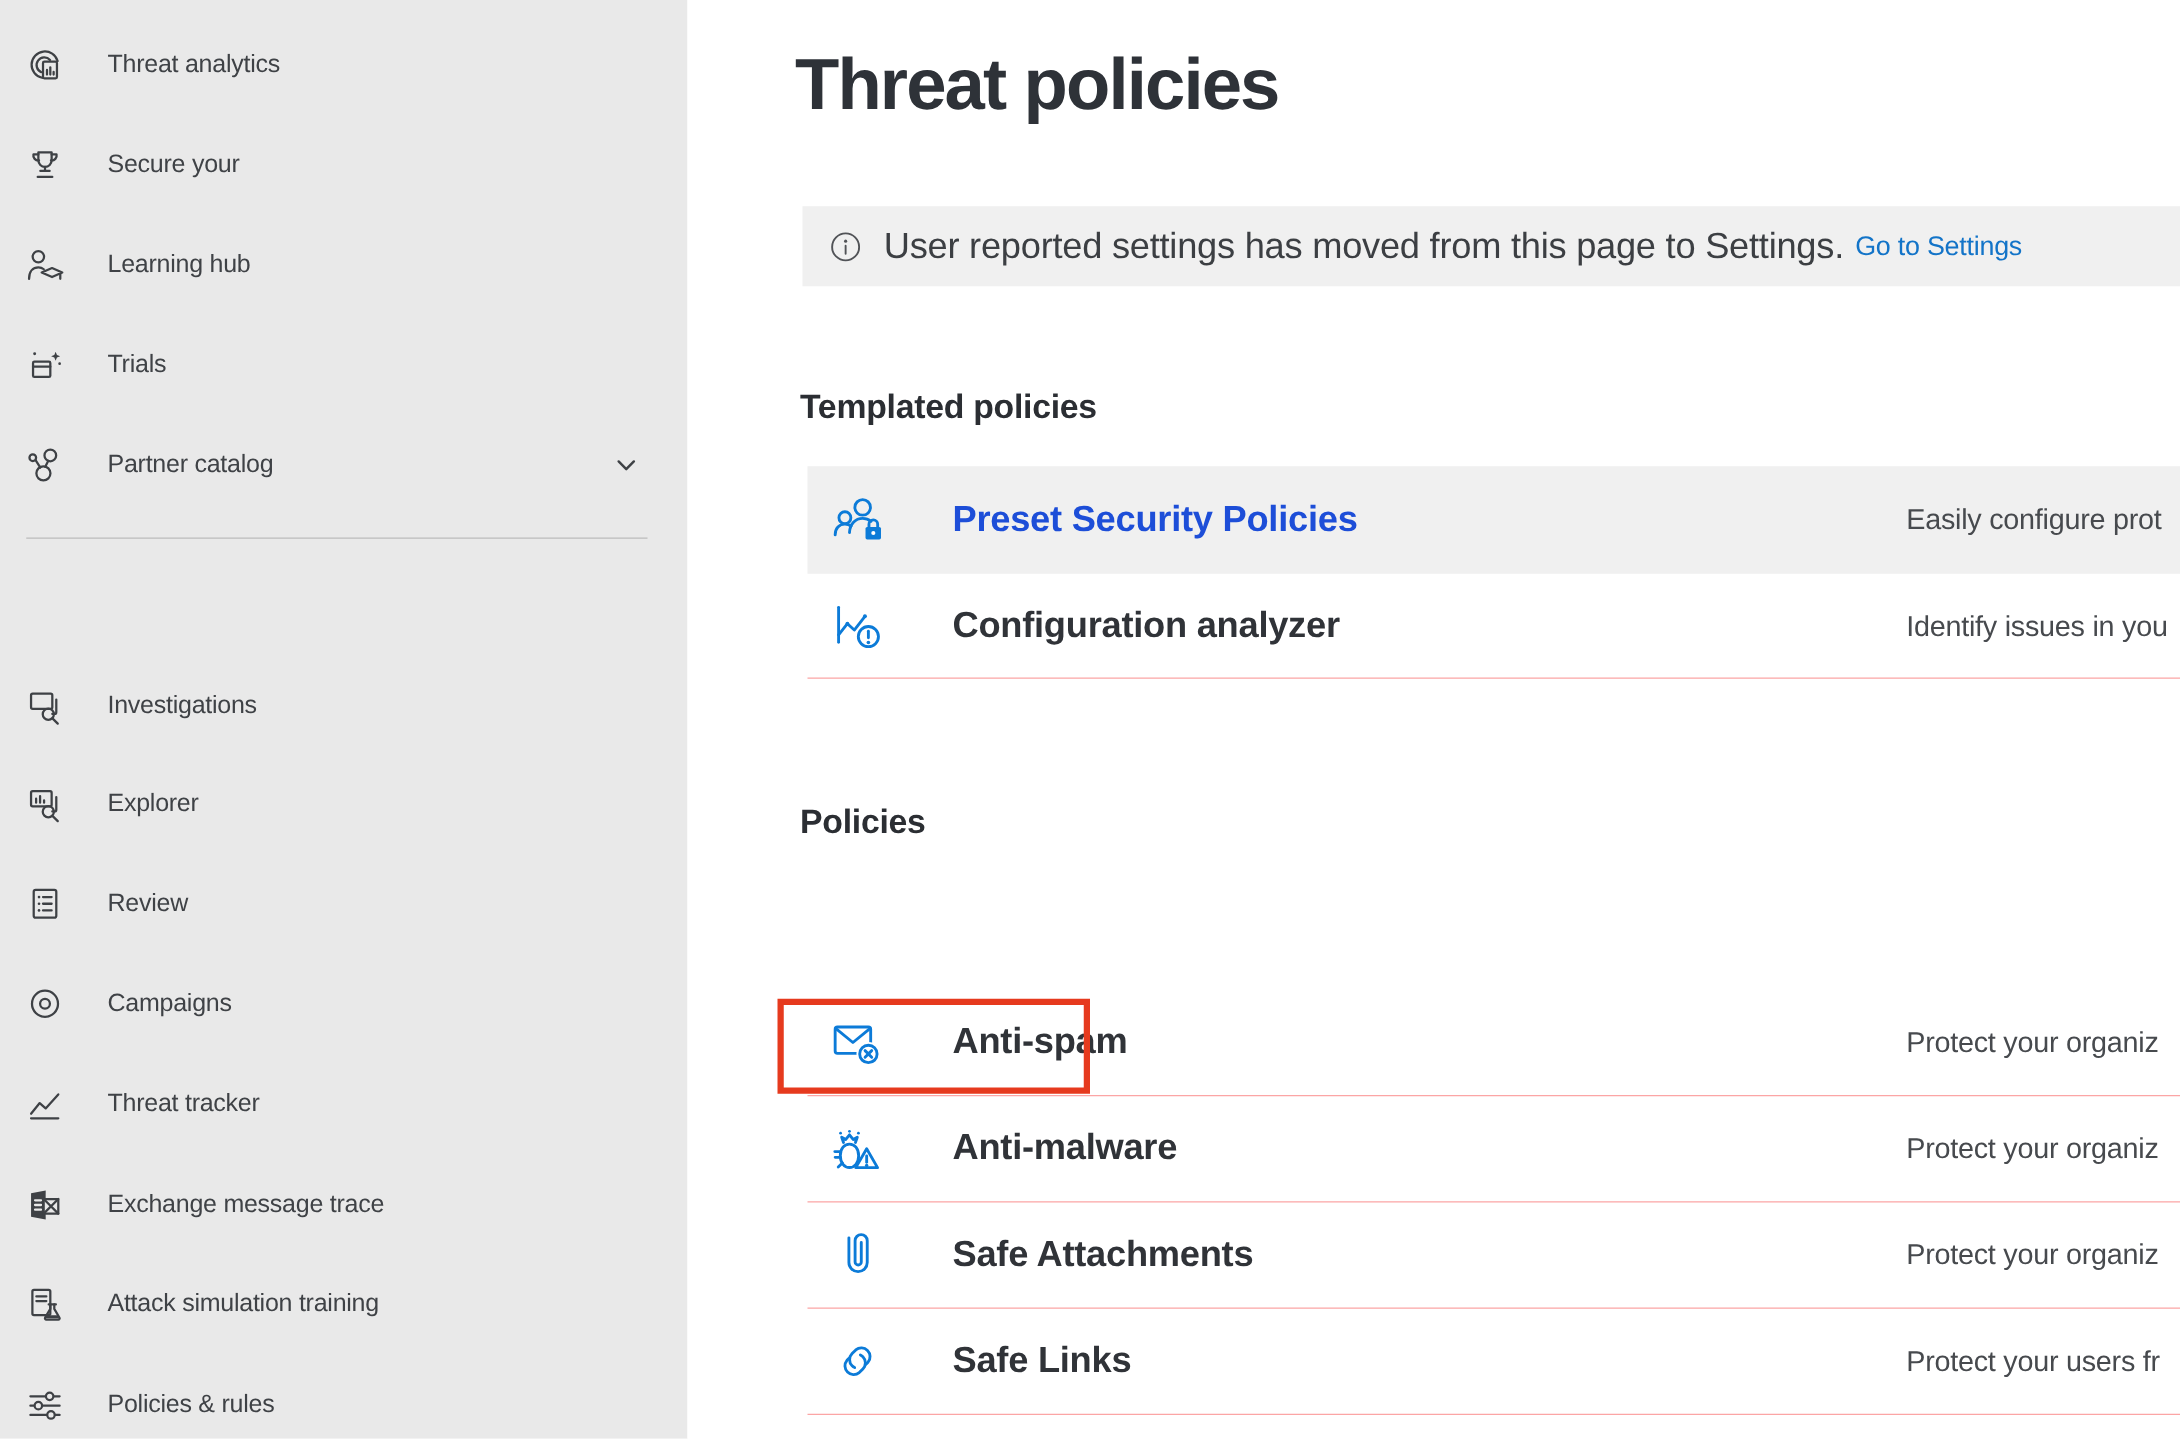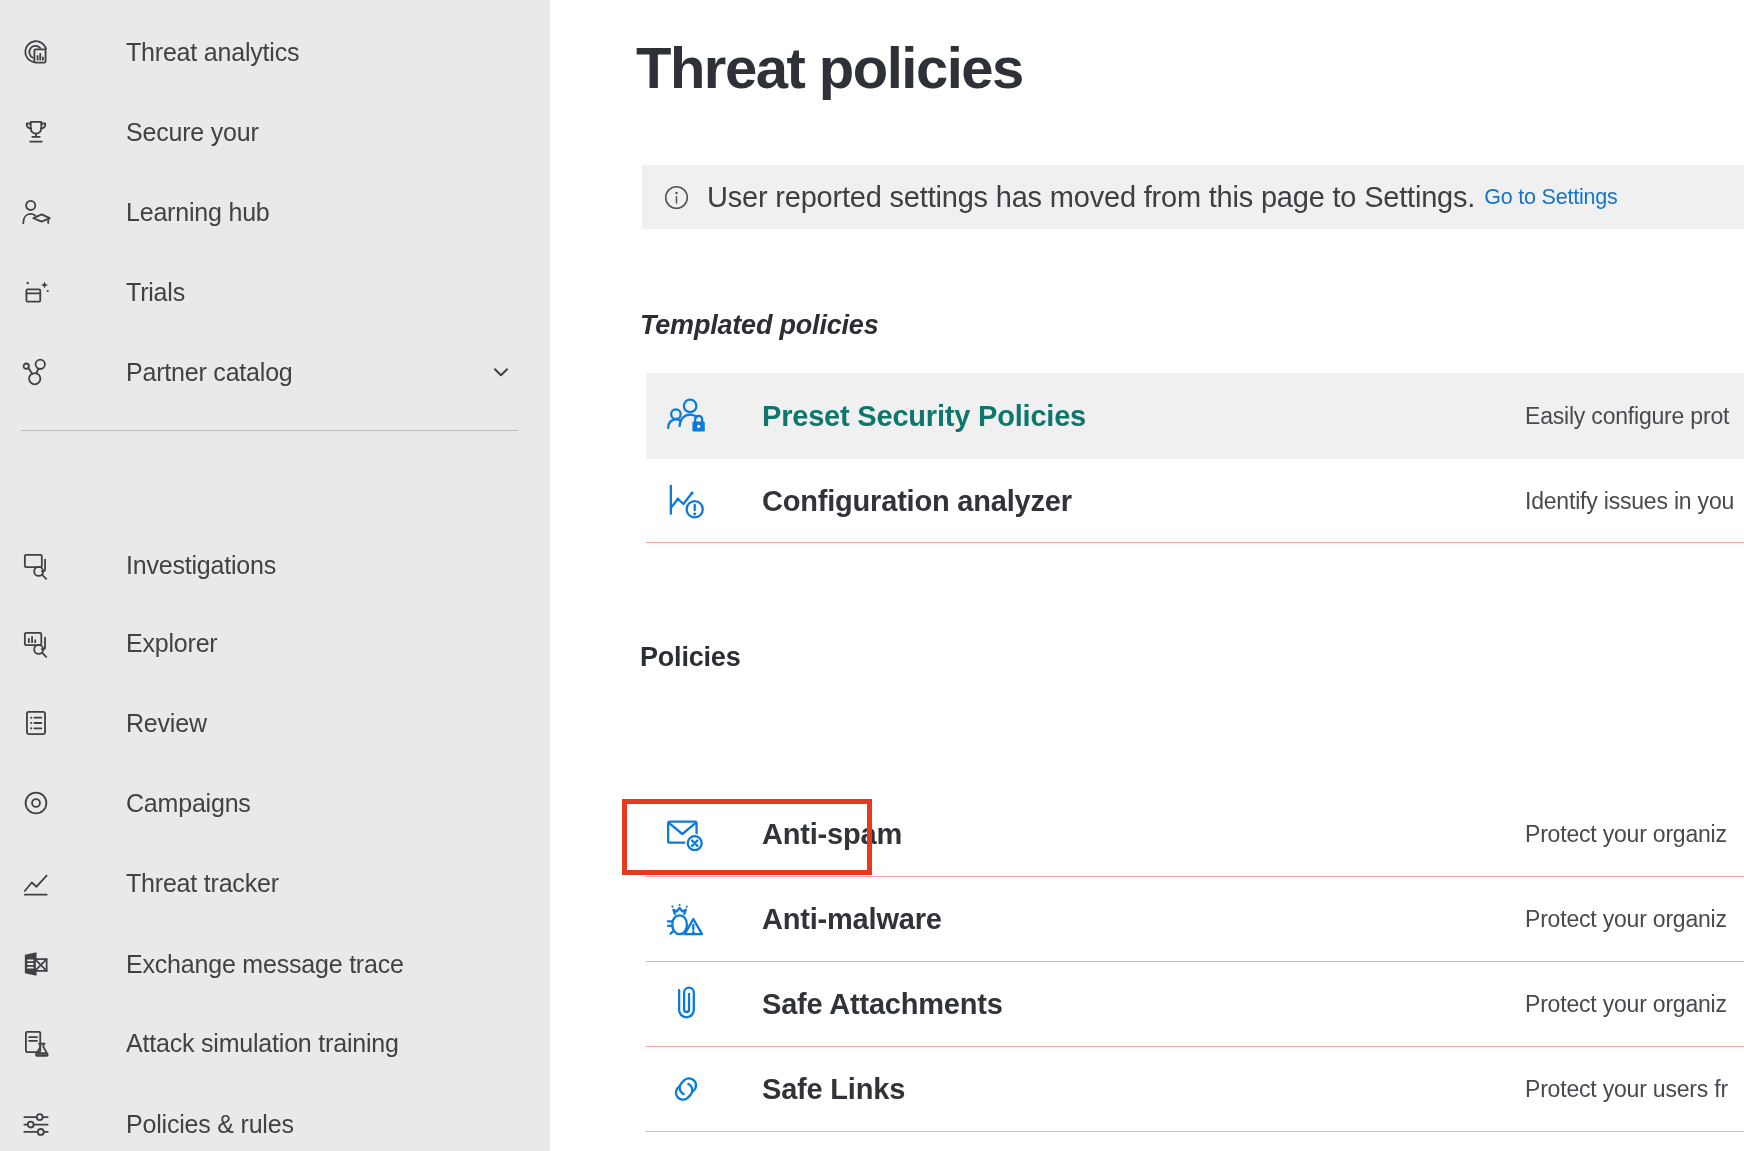--- a/index.html
+++ b/index.html
@@ -5,21 +5,21 @@
   * { margin:0; padding:0; box-sizing:border-box; }
   body { font-family:"Liberation Sans", sans-serif; background:#fff; letter-spacing:-0.2px; }
   .screen { position:relative; width:1744px; height:1151px; overflow:hidden; background:#ffffff; }
 
   
   .sidebar { position:absolute; left:0; top:0; width:550px; height:1151px; background:#e9e9e9; }
   .nav-item { position:absolute; left:0; width:550px; height:48px; cursor:pointer; }
   .nav-item .nicon { position:absolute; left:19px; top:50%; transform:translateY(-50%); width:34px; height:34px; }
   .nav-item .nicon svg { width:34px; height:34px; display:block; }
   .nav-item .nlabel { position:absolute; left:86px; top:50%; transform:translateY(-50%);
-                      font-size:25px; color:#3f4246; white-space:nowrap;margin-left:40px; }
+                      font-size:20px; color:#3f4246; white-space:nowrap; }
   .nav-item.section-header .nlabel { font-weight:700; color:#2f3338; }
   .nav-item .chev { position:absolute; left:486px; top:50%; transform:translateY(-50%); width:30px; height:30px; }
   .nav-item .chev svg { width:30px; height:30px; display:block; }
   .side-divider { position:absolute; left:21px; top:430px; width:497px; height:1px; background:#bcbcbc; }
 
   
   .si * { stroke:#3e4145; stroke-width:1.7; fill:none; stroke-linecap:round; stroke-linejoin:round; }
   .si .f  { fill:#3e4145; stroke:none; }
   .si .bgs { fill:#e9e9e9; }
   .si .bgl { stroke:#e9e9e9; }
@@ -31,29 +31,29 @@
                 color:#2e3238; letter-spacing:-1.5px; white-space:nowrap; }
 
   .banner { position:absolute; left:92px; right:0; top:165px; height:64px; background:#f0f0f0;
             display:flex; align-items:center; }
   .banner .bicon { width:27px; height:27px; margin-left:21px; flex:0 0 auto; }
   .banner .bicon svg { width:27px; height:27px; display:block; }
   .banner .btext { margin-left:17px; font-size:29px; color:#3c3f43; white-space:nowrap; }
   .banner .blink { margin-left:9px; font-size:21.5px; color:#1374c8; white-space:nowrap; cursor:pointer; }
 
   .sec-heading { position:absolute; left:90px; font-size:27px; font-weight:700; color:#2b2e33; white-space:nowrap; }
-  .h-templated { top:310px;font-style:italic; }
+  .h-templated { top:310px; }
   .h-policies  { top:642px;text-align:right; }
 
   .row { position:absolute; left:96px; right:0; }
   .row .ricon { position:absolute; left:18px; top:50%; transform:translateY(-50%); width:44px; height:44px; }
   .row .ricon svg { width:44px; height:44px; display:block; }
   .row .rname { position:absolute; left:116px; top:50%; transform:translateY(-50%);
                 font-size:29px; font-weight:600; color:#303338; white-space:nowrap; cursor:pointer; }
-  .row .rname.bluelink { color:#0f766e; }
+  .row .rname.bluelink { color:#1d4ed8; }
   .row .rdesc { position:absolute; left:879px; top:50%; transform:translateY(-50%);
                 font-size:23px; color:#474a4e; white-space:nowrap; }
   .row.hl { background:#f0f0f0; }
   .row.bb { border-bottom:1px solid #fca5a5; }
 
   .red-box { position:absolute; left:72px; top:799px; width:250px; height:76px;
              border:5px solid #e63a1e; z-index:5; pointer-events:none; }
 
   
   .bi * { stroke:#0c7bd8; stroke-width:2.5; fill:none; stroke-linecap:round; stroke-linejoin:round; }

